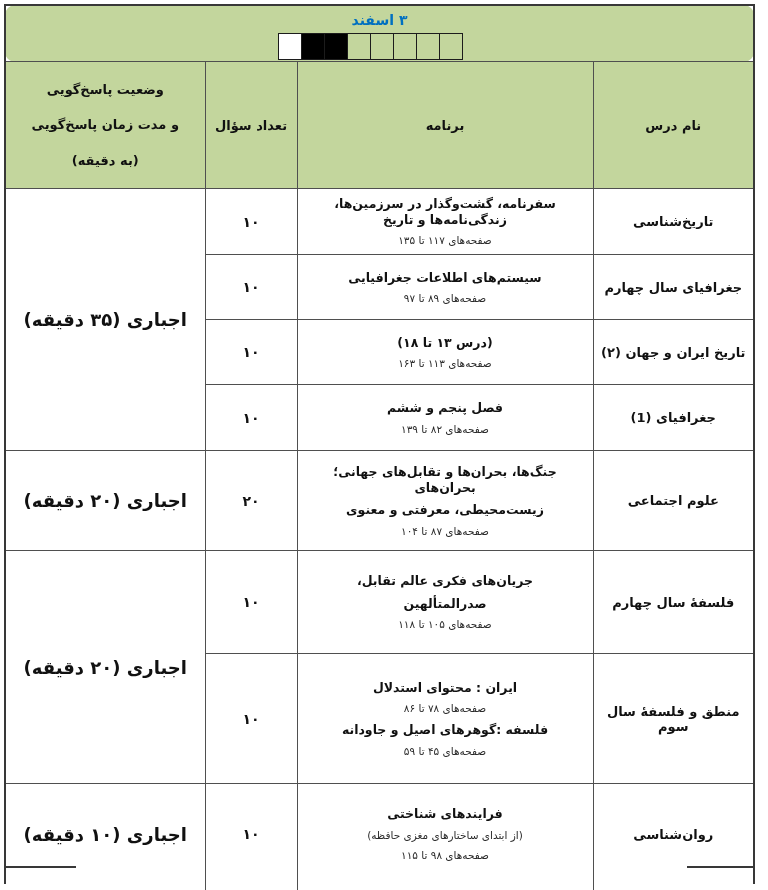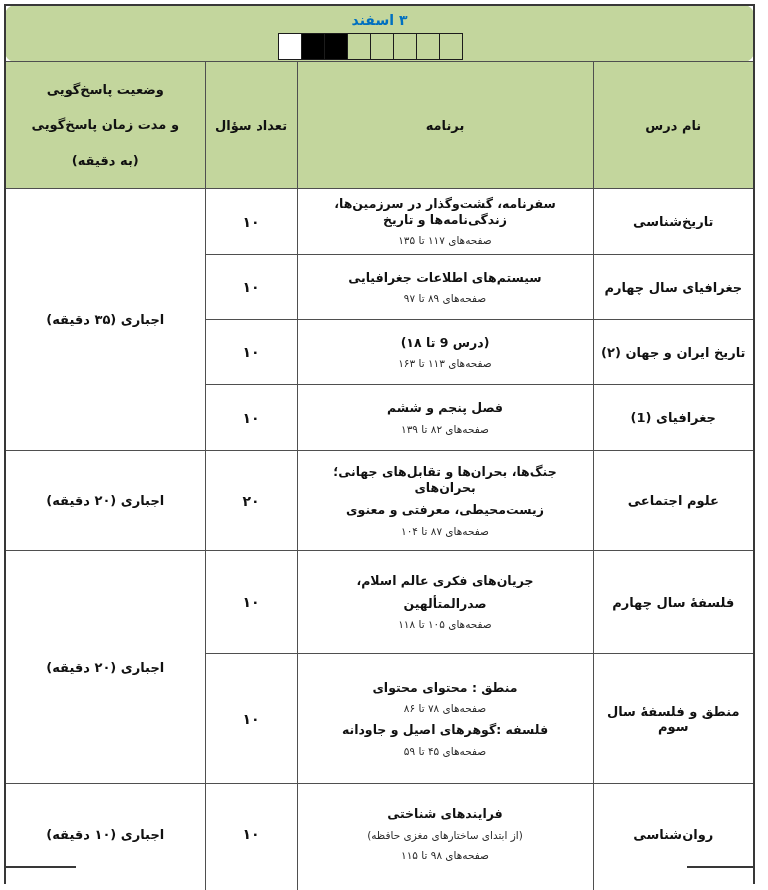--- a/index.html
+++ b/index.html
@@ -44,21 +44,21 @@
   tbody tr:nth-child(2){height:65px;}
   tbody tr:nth-child(3){height:65px;}
   tbody tr:nth-child(4){height:66px;}
   tbody tr:nth-child(5){height:100px;}
   tbody tr:nth-child(6){height:103px;}
   tbody tr:nth-child(7){height:130px;}
   tbody tr:nth-child(8){height:100px;}
   tbody tr:last-child td{border-bottom:none;margin-left:44px;}
   td.course{font-weight:700;font-size:13px;}
   td.count{font-weight:700;font-size:14px;}
-  td.status{font-weight:700;font-size:13px;}
+  td.status{font-weight:700;font-size:18px;}
   td.program div{line-height:1.25;}
   td.program .bold{font-weight:700;font-size:12.5px;margin:7px 8px;}
   td.program .small{font-weight:400;font-size:10.5px;color:#2b2b2b;margin:7px 8px;}
   
   .vstub{position:absolute;top:868px;width:1px;height:22px;background:#4f4f4f;}
   .vstub.s1{left:205px;}
   .vstub.s2{left:297px;}
   .vstub.s3{left:593px;}
   .hseg{position:absolute;top:866px;height:2px;background:#383838;}
   .hseg.left{left:4px;width:72px;}
@@ -120,21 +120,21 @@
           <td class="course">جغرافیای سال چهارم</td>
           <td class="program">
             <div class="bold">سیستم‌های اطلاعات جغرافیایی</div>
             <div class="small">صفحه‌های ۸۹ تا ۹۷</div>
           </td>
           <td class="count">۱۰</td>
         </tr>
         <tr>
           <td class="course">تاریخ ایران و جهان (۲)</td>
           <td class="program">
-            <div class="bold">(درس 9 تا ۱۸)</div>
+            <div class="bold">(درس ۱۳ تا ۱۸)</div>
             <div class="small">صفحه‌های ۱۱۳ تا ۱۶۳</div>
           </td>
           <td class="count">۱۰</td>
         </tr>
         <tr>
           <td class="course">جغرافیای (1)</td>
           <td class="program">
             <div class="bold">فصل پنجم و ششم</div>
             <div class="small">صفحه‌های ۸۲ تا ۱۳۹</div>
           </td>
@@ -146,31 +146,31 @@
             <div class="bold">جنگ‌ها، بحران‌ها و تقابل‌های جهانی؛ بحران‌های</div>
             <div class="bold">زیست‌محیطی، معرفتی و معنوی</div>
             <div class="small">صفحه‌های ۸۷ تا ۱۰۴</div>
           </td>
           <td class="count">۲۰</td>
           <td class="status" rowspan="1">اجباری (۲۰ دقیقه)</td>
         </tr>
         <tr>
           <td class="course">فلسفهٔ سال چهارم</td>
           <td class="program">
-            <div class="bold">جریان‌های فکری عالم اسلام،</div>
+            <div class="bold">جریان‌های فکری عالم تقابل،</div>
             <div class="bold">صدرالمتألهین</div>
             <div class="small">صفحه‌های ۱۰۵ تا ۱۱۸</div>
           </td>
           <td class="count">۱۰</td>
           <td class="status" rowspan="2">اجباری (۲۰ دقیقه)</td>
         </tr>
         <tr>
           <td class="course">منطق و فلسفهٔ سال سوم</td>
           <td class="program">
-            <div class="bold">منطق : محتوای محتوای</div>
+            <div class="bold">ایران : محتوای استدلال</div>
             <div class="small">صفحه‌های ۷۸ تا ۸۶</div>
             <div class="bold">فلسفه :گوهرهای اصیل و جاودانه</div>
             <div class="small">صفحه‌های ۴۵ تا ۵۹</div>
           </td>
           <td class="count">۱۰</td>
         </tr>
         <tr>
           <td class="course">روان‌شناسی</td>
           <td class="program">
             <div class="bold">فرایندهای شناختی</div>

